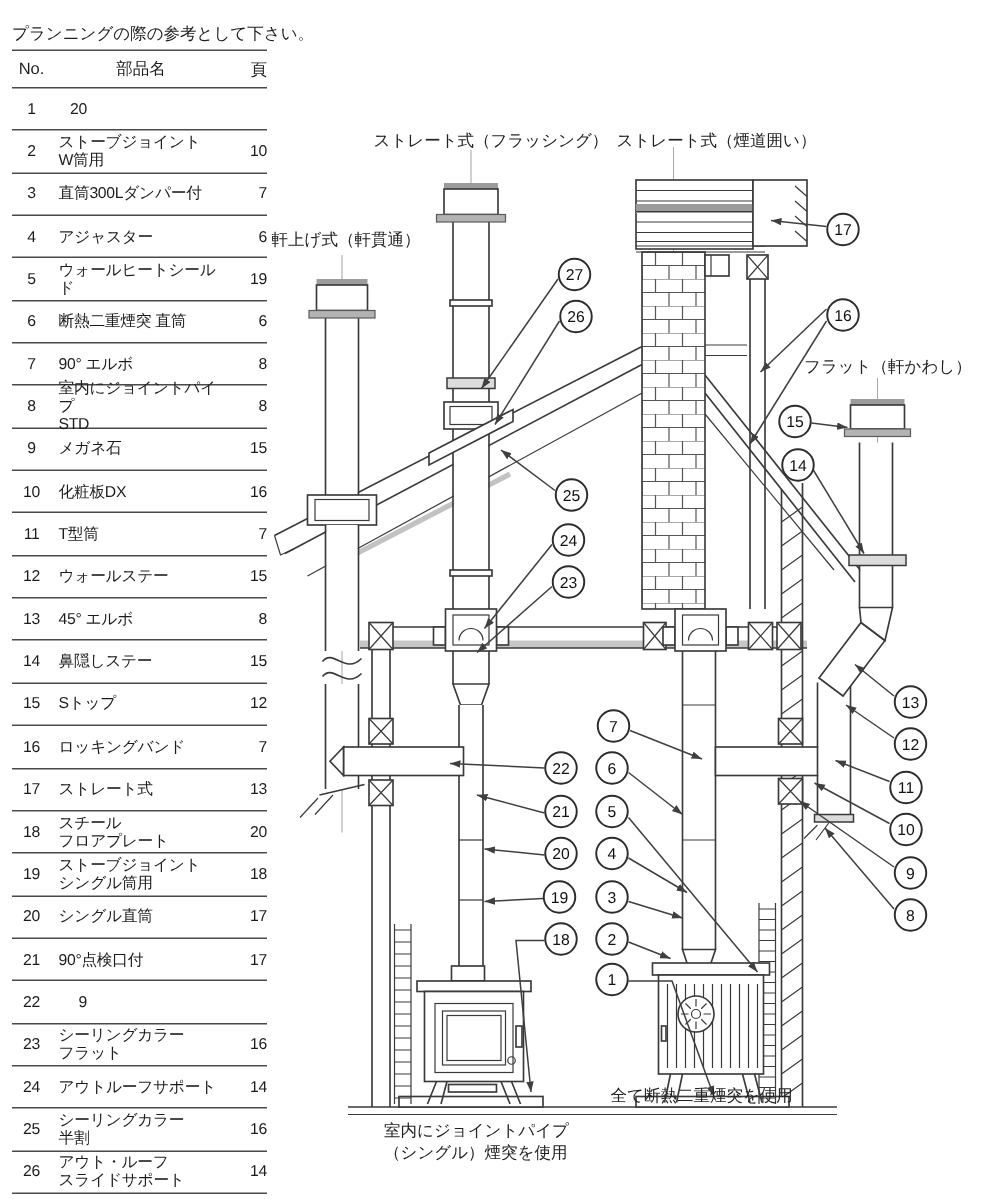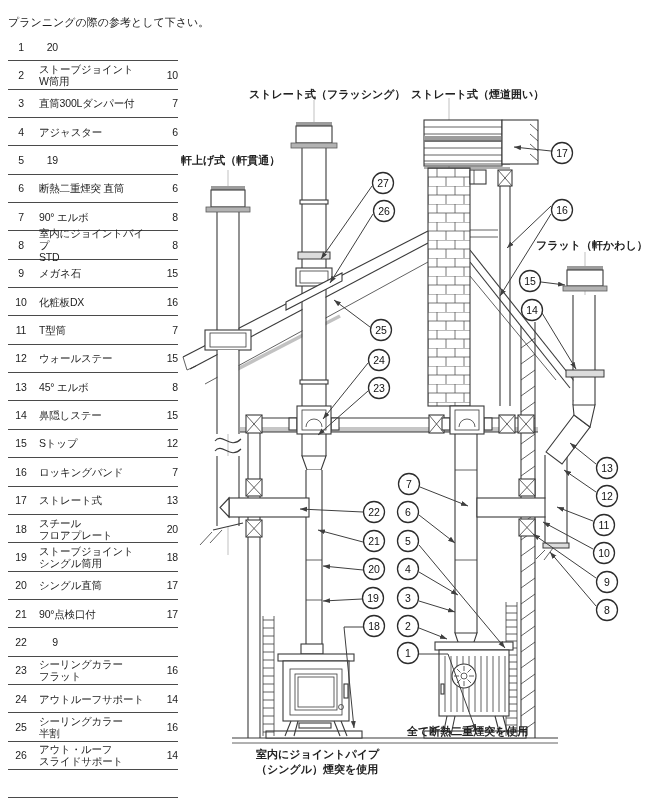--- a/index.html
+++ b/index.html
@@ -8,21 +8,21 @@
   #title{position:absolute;left:8px;top:15px;font-size:11px}
   #parts-table{position:absolute;left:8px;top:33px;width:170px}
   .thead{display:flex;align-items:center;height:24px;border-top:1px solid #4a4a4a;
          border-bottom:1px solid #4a4a4a;font-size:11px}
   .trow{display:flex;align-items:center;height:27.35px;border-bottom:1px solid #4a4a4a;
         font-size:10.5px;letter-spacing:-0.2px}
   .c-no{width:26px;text-align:center;flex:none}
   .c-name{flex:1;padding-left:5px;white-space:pre-line;line-height:12px}
   .c-page{width:24px;text-align:right;flex:none}
   .thead .c-name{text-align:center;padding-left:0}
-  .dlabel{position:absolute;font-size:11px;font-weight:bold;white-space:pre-line;
+  .dlabel{position:absolute;font-size:11px;font-weight:normal;white-space:pre-line;
           line-height:15px;color:#222}
   svg{position:absolute;left:0;top:0}
   .ln{stroke:#3a3a3a;stroke-width:1.1;fill:none}
   .lt{stroke:#3a3a3a;stroke-width:0.8;fill:none}
   .wf{fill:#fff;stroke:#3a3a3a;stroke-width:1.1}
   .uf{fill:#fff}
   .gf{fill:#b3b3b3;stroke:#5a5a5a;stroke-width:0.8}
   .df{fill:#9c9c9c}
   .dd{fill:#dcdcdc;stroke:#3a3a3a;stroke-width:1}
   .cl{stroke:#a8a8a8;stroke-width:0.7;fill:none}
@@ -30,20 +30,25 @@
   .cc{fill:#fff;stroke:#2c2c2c;stroke-width:1.3}
   .cn{font-family:"Liberation Sans",sans-serif;font-size:10.5px;text-anchor:middle;fill:#111}
   .gry{stroke:#c2c2c2;stroke-width:3.5;fill:none}
 </style>
 </head>
 <body>
 
 <div id="title">プランニングの際の参考として下さい。</div>
 
 <div id="parts-table">
+  <div class="thead">
+    <div class="c-no">No.</div>
+    <div class="c-name">部品名</div>
+    <div class="c-page">頁</div>
+  </div>
   <div>
       <div class="trow">
         <div class="c-no">1</div>
         <div class="c-page">20</div>
       </div>
       <div class="trow">
         <div class="c-no">2</div>
         <div class="c-name">ストーブジョイント
 W筒用</div>
         <div class="c-page">10</div>
@@ -53,20 +58,21 @@
         <div class="c-name">直筒300Lダンパー付</div>
         <div class="c-page">7</div>
       </div>
       <div class="trow">
         <div class="c-no">4</div>
         <div class="c-name">アジャスター</div>
         <div class="c-page">6</div>
       </div>
       <div class="trow">
         <div class="c-no">5</div>
+        <div class="c-name">ウォールヒートシールド</div>
         <div class="c-page">19</div>
       </div>
       <div class="trow">
         <div class="c-no">6</div>
         <div class="c-name">断熱二重煙突 直筒</div>
         <div class="c-page">6</div>
       </div>
       <div class="trow">
         <div class="c-no">7</div>
         <div class="c-name">90° エルボ</div>

